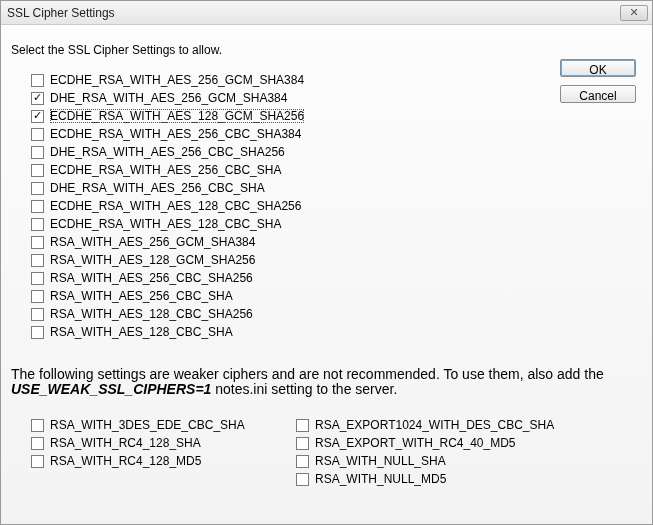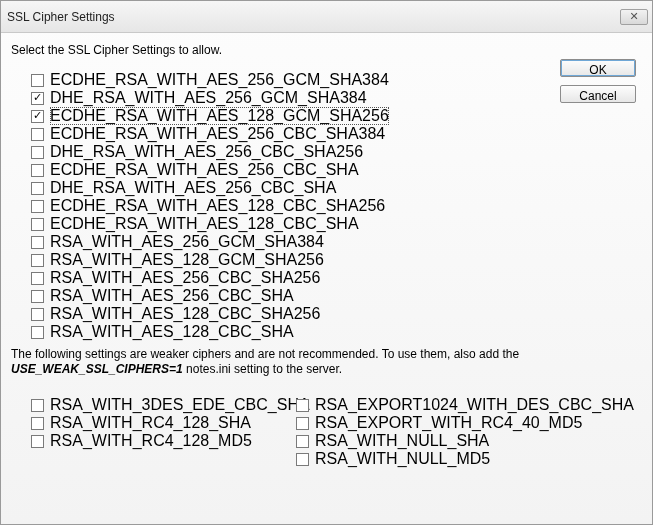--- a/index.html
+++ b/index.html
@@ -15,21 +15,21 @@
     overflow: hidden;
   }
   .window {
     width: 653px;
     height: 525px;
     background: linear-gradient(#fdfdfd,#f3f3f3);
     border: 1px solid #9a9a9a;
     position: relative;
   }
   .titlebar {
-    height: 32px;
+    height: 24px;
     background: linear-gradient(#f6f6f6,#e6e6e6);
     border-bottom: 1px solid #c9c9c9;
     display: flex;
     align-items: center;
     padding: 0 4px 0 6px;
   }
   .titlebar .title {
     flex: 1;
     font-size: 12px;
     color: #222;
@@ -101,30 +101,30 @@
     cursor: default;
     flex-shrink: 0;
   }
   .cb.checked::after {
     content: "✓";
     font-size: 11px;
     display: block;
     margin-top: -1px;
   }
   .lbl {
-    font-size: 16px;
+    font-size: 12px;
     white-space: nowrap;
   }
   .lbl.focused {
     outline: 1px dotted #555;
     outline-offset: -1px;
   }
   .note {
-    font-size: 12px;
-    margin: 6px 0 8px 0;
+    font-size: 14px;
+    margin: 26px 0 8px 0;
     line-height: 15px;
   }
   .note .bold {
     font-weight: bold;
     font-style: italic;
   }
   .weak-grid {
     margin-left: 20px;
     display: flex;
     margin-top: 19px;

